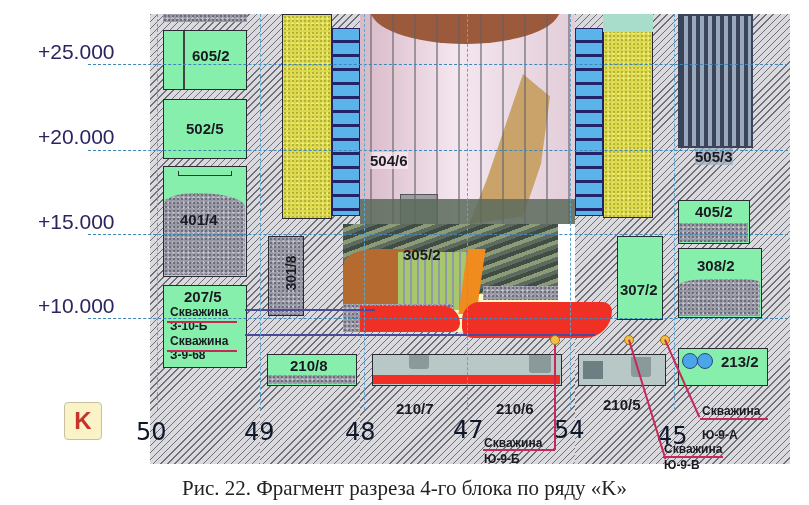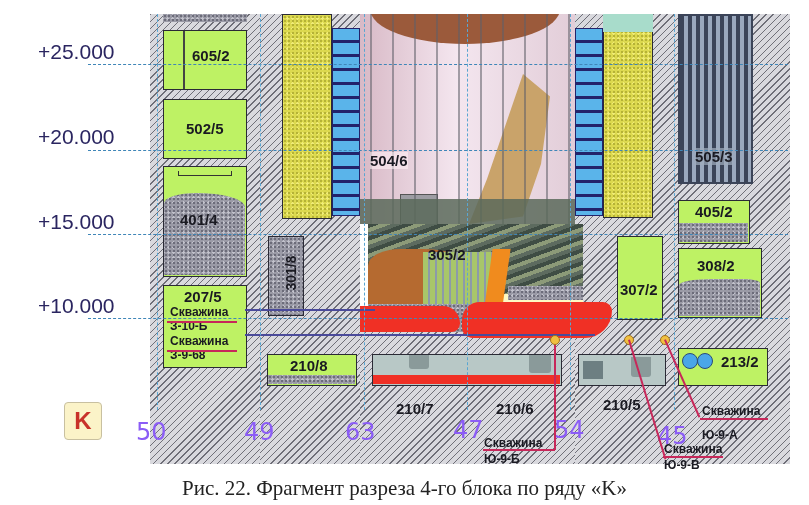--- a/index.html
+++ b/index.html
@@ -1,27 +1,27 @@
 <!DOCTYPE html>
 <html><head>
 <meta charset="utf-8">
 <style>
   html,body{margin:0;padding:0;background:#fff;}
   body{width:809px;height:505px;position:relative;overflow:hidden;font-family:"Liberation Sans",sans-serif;}
   .abs{position:absolute;}
   .hatch{background-color:#d9d9de;background-image:repeating-linear-gradient(135deg,#6f6f78 0 1px,transparent 1px 5px);}
-  .room{position:absolute;background:#bef264;border:1.5px solid #2a2a35;box-sizing:border-box;}
+  .room{position:absolute;background:#86efac;border:1.5px solid #2a2a35;box-sizing:border-box;}
   .rlabel{position:absolute;font-weight:bold;color:#1a1a22;font-size:15px;white-space:nowrap;}
   .gravel{background-color:#9a9aa6;background-image:radial-gradient(#6c6c7a 1px,transparent 1.2px),radial-gradient(#c2c2cc 1px,transparent 1.2px);background-size:4px 4px,5px 5px;background-position:0 0,2px 2px;}
   .sand{background-color:#dcd94f;background-image:radial-gradient(#b5b236 1px,transparent 1.3px),radial-gradient(#f0ec7a 1px,transparent 1.3px);background-size:4px 4px,5px 5px;background-position:0 0,2px 1px;}
   .blue-block{background:repeating-linear-gradient(180deg,#5ab4ea 0 11px,#23236a 11px 14px);border:1.5px solid #23236a;box-sizing:border-box;}
   .elev{position:absolute;left:38px;font-size:21px;color:#2a2560;}
   .dash-h{position:absolute;height:0;border-top:1.5px dashed #3f86b8;}
   .dash-v{position:absolute;width:0;border-left:1.2px dashed #59a6d2;}
-  .axis{position:absolute;font-size:24px;color:#8b5cf6;font-family:"DejaVu Sans",sans-serif;}
+  .axis{position:absolute;font-size:24px;color:#0f172a;font-family:"DejaVu Sans",sans-serif;}
   .well{position:absolute;font-size:12px;font-weight:bold;color:#1a1a22;line-height:14px;white-space:nowrap;}
   .lava{background:#f03025;}
   .rline{position:absolute;background:#c7285a;}
 </style>
 </head>
 <body>
 
 <div class="abs hatch" style="left:150px;top:14px;width:110px;height:450px;"></div>
 <div class="abs hatch" style="left:260px;top:14px;width:100px;height:450px;"></div>
 <div class="abs hatch" style="left:360px;top:330px;width:300px;height:134px;"></div>
@@ -56,38 +56,38 @@
 
 <div class="abs" style="left:360px;top:14px;width:215px;height:210px;background:linear-gradient(90deg,#d8b9c6 0%,#f4e6ef 45%,#e2cdd8 100%);overflow:hidden;">
   <div class="abs" style="left:10px;top:-40px;width:190px;height:70px;border-radius:50%;background:#9b5a3b;"></div>
   <div class="abs" style="left:100px;top:60px;width:90px;height:150px;background:#c9a36a;clip-path:polygon(70% 0,100% 15%,90% 60%,70% 95%,10% 100%,30% 70%,50% 35%);"></div>
   <div class="abs" style="left:40px;top:180px;width:36px;height:30px;background:#9d9da3;border:1px solid #555;"></div>
   <div class="abs" style="left:0;top:0;width:215px;height:210px;background:repeating-linear-gradient(90deg,transparent 0 10px,#5f5f68 10px 12px,transparent 12px 22px);opacity:.55;"></div>
   <div class="abs" style="left:0;top:185px;width:215px;height:25px;background:#5a6a5a;opacity:.85;"></div>
 </div>
 <span class="rlabel" style="left:370px;top:152px;background:rgba(255,240,245,.6);">504/6</span>
 
-<div class="abs" style="left:368px;top:224px;width:215px;height:108px;background:#fef9c3;">
+<div class="abs" style="left:343px;top:224px;width:215px;height:108px;background:#fef9c3;">
   <div class="abs" style="left:0;top:0;width:215px;height:70px;background:repeating-linear-gradient(160deg,#3f4d44 0 4px,#8c9a78 4px 8px,#5d6b5f 8px 12px);"></div>
   <div class="abs" style="left:0;top:25px;width:110px;height:55px;background:#b56a30;border-radius:30% 50% 0 0;"></div>
   <div class="abs" style="left:55px;top:28px;width:70px;height:58px;background:repeating-linear-gradient(90deg,#a8c66a 0 5px,#8c9aaa 5px 7px);"></div>
   <div class="abs" style="left:120px;top:25px;width:18px;height:65px;background:#f08b1e;transform:skewX(-8deg);"></div>
   <div class="abs gravel" style="left:0;top:80px;width:110px;height:28px;"></div>
   <div class="abs gravel" style="left:140px;top:62px;width:75px;height:14px;"></div>
   <span class="rlabel" style="left:60px;top:22px;">305/2</span>
 </div>
 
 <div class="abs lava" style="left:360px;top:306px;width:100px;height:26px;border-radius:0 20px 10px 0;"></div>
 <div class="abs lava" style="left:462px;top:302px;width:150px;height:36px;border-radius:20px 10px 30px 12px;"></div>
 
 <div class="abs blue-block" style="left:575px;top:28px;width:28px;height:188px;"></div>
 <div class="abs sand" style="left:603px;top:30px;width:50px;height:188px;border:1.5px solid #2a2a35;box-sizing:border-box;border-top:none;"></div>
 <div class="abs" style="left:603px;top:14px;width:50px;height:18px;background:#a8dccb;"></div>
 
-<div class="abs" style="left:678px;top:14px;width:75px;height:170px;background:repeating-linear-gradient(90deg,#3b4458 0 4px,#9aa8bd 4px 8px);border:2px solid #3b4458;box-sizing:border-box;">
+<div class="abs" style="left:678px;top:14px;width:75px;height:134px;background:repeating-linear-gradient(90deg,#3b4458 0 4px,#9aa8bd 4px 8px);border:2px solid #3b4458;box-sizing:border-box;">
   <span class="rlabel" style="left:15px;top:132px;background:rgba(160,172,190,.7);">505/3</span>
 </div>
 
 <div class="room" style="left:678px;top:200px;width:72px;height:44px;">
   <div class="abs gravel" style="left:0;top:22px;width:69px;height:19px;"></div>
   <span class="rlabel" style="left:16px;top:2px;">405/2</span>
 </div>
 <div class="room" style="left:678px;top:248px;width:84px;height:70px;">
   <div class="abs gravel" style="left:0;top:30px;width:81px;height:37px;border-radius:40% 20% 0 0/6px 4px 0 0;"></div>
   <span class="rlabel" style="left:18px;top:8px;">308/2</span>
@@ -133,21 +133,21 @@
 <span class="elev" style="top:40px;">+25.000</span>
 <span class="elev" style="top:125px;">+20.000</span>
 <span class="elev" style="top:210px;">+15.000</span>
 <span class="elev" style="top:294px;">+10.000</span>
 
 <div class="abs" style="left:64px;top:402px;width:38px;height:38px;background:#fbf3c8;border:1.5px solid #c8c0a0;border-radius:4px;box-sizing:border-box;display:flex;align-items:center;justify-content:center;">
   <span style="font-size:24px;font-weight:bold;color:#c8322a;">K</span>
 </div>
 <span class="axis" style="left:136px;top:418px;">50</span>
 <span class="axis" style="left:244px;top:418px;">49</span>
-<span class="axis" style="left:345px;top:418px;">63</span>
+<span class="axis" style="left:345px;top:418px;">48</span>
 <span class="axis" style="left:453px;top:416px;">47</span>
 <span class="axis" style="left:554px;top:416px;">54</span>
 <span class="axis" style="left:657px;top:422px;">45</span>
 
 <div class="well" style="left:170px;top:305px;">
   <div>Скважина</div>
   <div>З-10-Б</div>
 </div>
 <div class="rline" style="left:167px;top:321px;width:70px;height:2px;"></div>
 <div class="well" style="left:170px;top:334px;">

